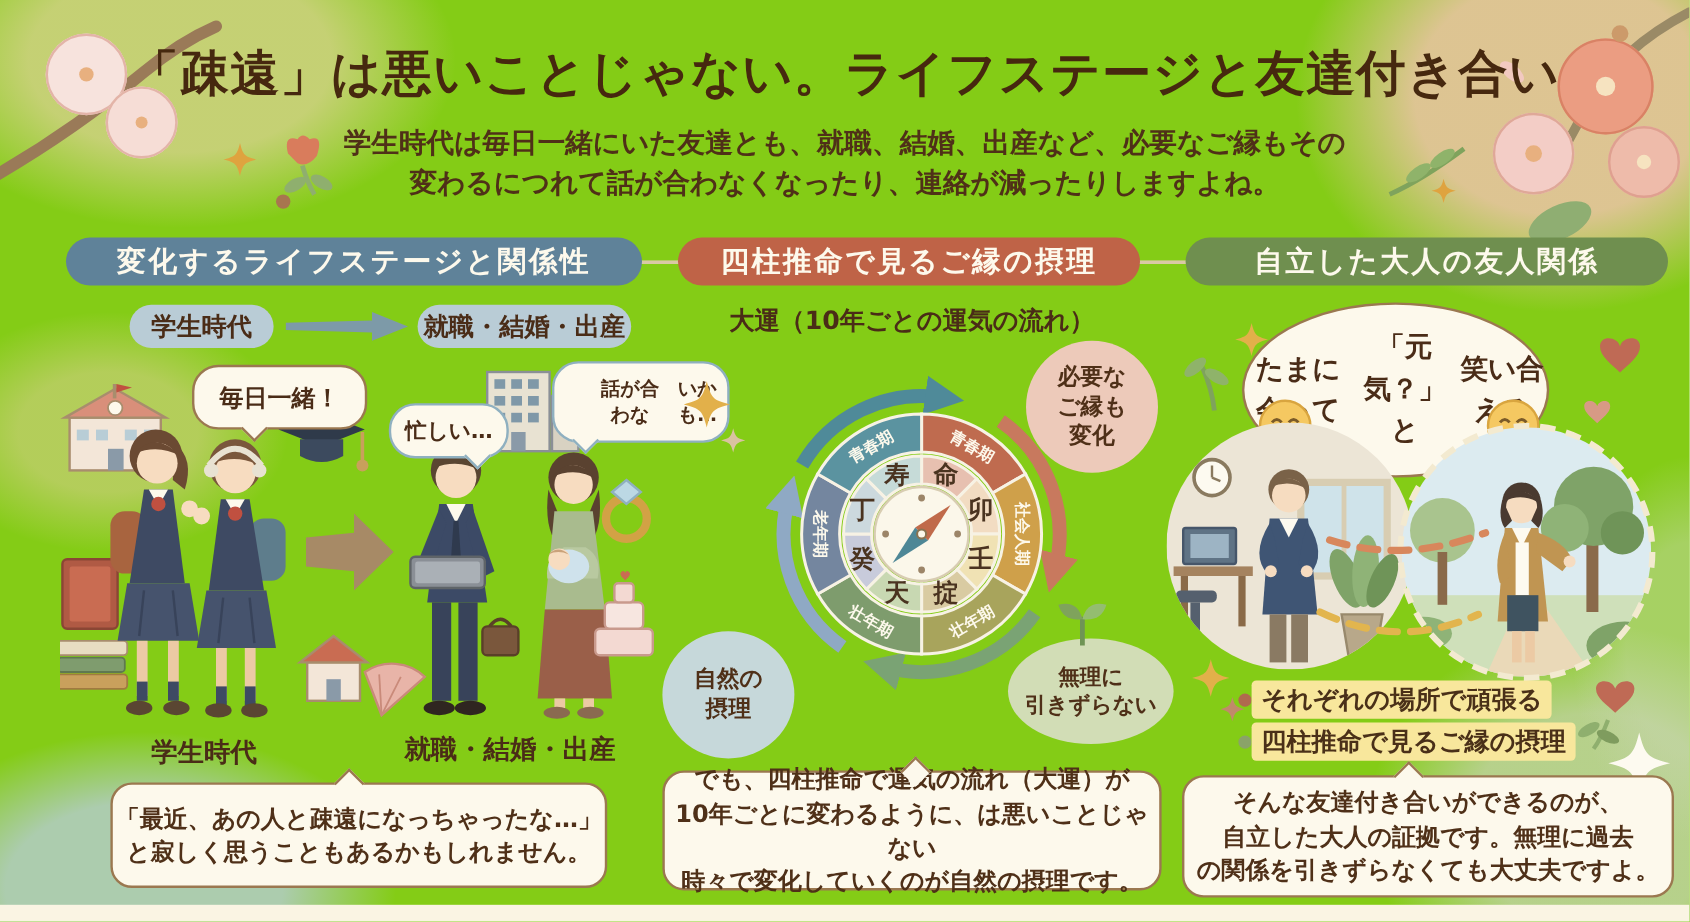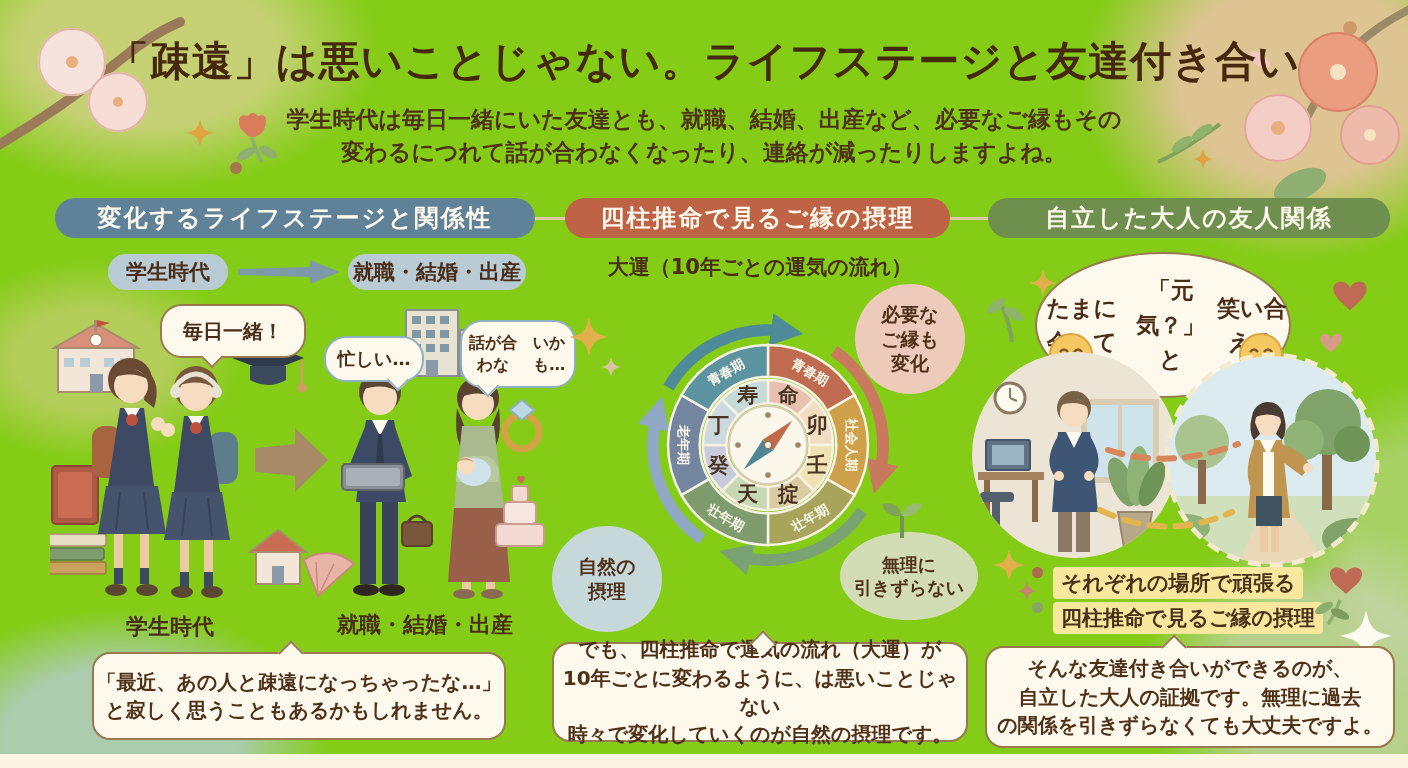--- a/index.html
+++ b/index.html
@@ -19,21 +19,21 @@
   .bubble.blue{border-color:#8fb0c0;}
   .note{background:#fdf9ec;border:2px solid #9b7850;border-radius:18px;display:flex;flex-direction:column;
         align-items:center;justify-content:center;color:#4f3018;font-size:20px;font-weight:700;line-height:1.42;text-align:center;}
   .tail-up{position:absolute;width:16px;height:16px;background:#fdf9ec;border-left:2px solid #9b7850;border-top:2px solid #9b7850;transform:rotate(45deg);}
   .tail-down{position:absolute;width:14px;height:14px;background:#fdf9ec;border-right:2px solid #9b7850;border-bottom:2px solid #9b7850;transform:rotate(45deg);}
   .tail-down.blue{border-color:#8fb0c0;}
   .roundbubble{border-radius:50%;display:flex;flex-direction:column;align-items:center;justify-content:center;
         color:#4f3018;font-size:19px;font-weight:800;line-height:1.3;text-align:left;}
   .caption{color:#4a2c17;font-size:21px;font-weight:800;text-align:center;}
   .scene-label{color:#4a2c17;font-size:22px;font-weight:800;text-align:center;}
-  .bullet-row{display:flex;align-items:flex-start;gap:10px;}
+  .bullet-row{display:flex;align-items:center;}
   .bullet-dot{width:11px;height:11px;border-radius:50%;}
   .bullet-text{font-size:21px;font-weight:800;color:#4a3018;background:#f8e79c;padding:2px 8px;border-radius:4px;}
   .circle-scene{border-radius:50%;overflow:hidden;}
   svg text{font-family:"DejaVu Sans","Liberation Sans",sans-serif;}
 </style>
 </head>
 <body>
 
 <div class="canvas">
 
@@ -273,21 +273,21 @@
   </svg>
 
   <div class="abs bubble" style="left:160px;top:304px;width:142px;height:50px;font-size:20px;">
     <span>毎日一緒！</span>
     <div class="tail-down" style="left:42px;bottom:-9px;"></div>
   </div>
   <div class="abs bubble blue" style="left:324px;top:336px;width:96px;height:42px;font-size:18px;">
     <span>忙しい…</span>
     <div class="tail-down blue" style="right:16px;bottom:-8px;"></div>
   </div>
-  <div class="abs bubble blue" style="left:460px;top:320px;width:112px;height:64px;font-size:16px;line-height:1.35;">
+  <div class="abs bubble blue" style="left:460px;top:301px;width:112px;height:64px;font-size:16px;line-height:1.35;padding-left:32px;">
     <span>話が合わな</span>
     <span>いかも…</span>
     <div class="tail-down blue" style="left:18px;bottom:-8px;"></div>
   </div>
 
   <div class="abs scene-label" style="left:95px;top:612px;width:150px;">学生時代</div>
   <div class="abs scene-label" style="left:318px;top:610px;width:214px;">就職・結婚・出産</div>
 
   <div class="abs note" style="left:92px;top:652px;width:410px;height:84px;font-size:20px;">
     <div class="tail-up" style="left:188px;top:-10px;"></div>

